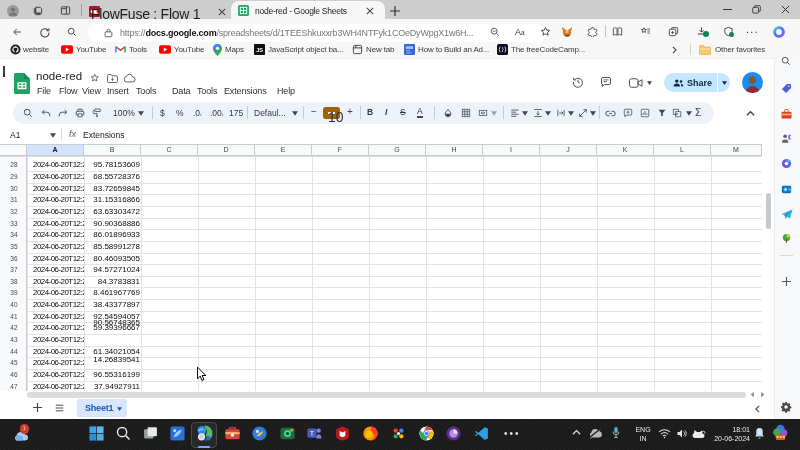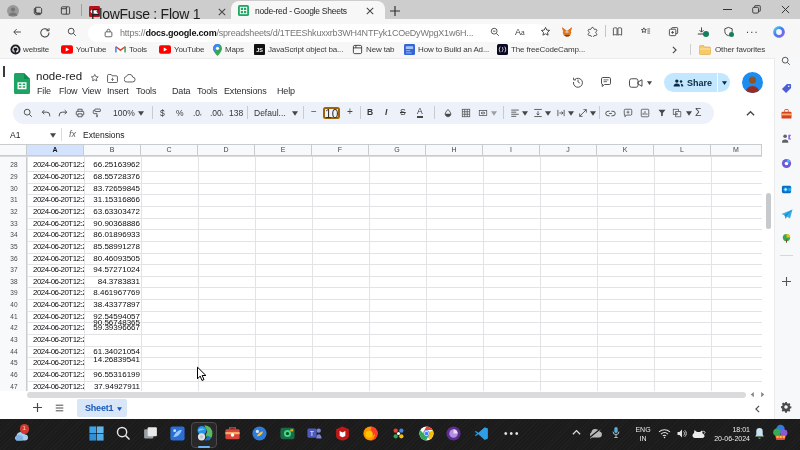--- a/index.html
+++ b/index.html
@@ -287,29 +287,29 @@
   </svg>
 <div class="a tt" style="left:113px;top:107.5px">100%</div>
 <svg class="a" style="left:138px;top:111px" width="6" height="5" viewBox="0 0 8 6">
     <path d="M0 0h8L4 6z" fill="#444746"></path>
   </svg>
 <div class="tsep" style="left:152px"></div>
 <div class="a tt" style="left:160px;top:107.5px">$</div>
 <div class="a tt" style="left:176px;top:107.5px">%</div>
 <div class="a tt" style="left:193px;top:107.5px">.0<span style="font-size:5px">‹</span></div>
 <div class="a tt" style="left:210px;top:107.5px">.00<span style="font-size:5px">›</span></div>
-<div class="a tt" style="left:229px;top:107.5px">138</div>
+<div class="a tt" style="left:229px;top:107.5px">175</div>
 <div class="tsep" style="left:247px"></div>
 <div class="a tt" style="left:254px;top:107.5px">Defaul...</div>
 <svg class="a" style="left:292px;top:111px" width="6" height="5" viewBox="0 0 8 6">
     <path d="M0 0h8L4 6z" fill="#444746"></path>
   </svg>
 <div class="tsep" style="left:303px"></div>
 <div class="a" style="left:311px;top:106px;font-size:10px;color:#444746">−</div>
-<div class="a" style="left:323px;top:106.5px;width:17px;height:12px;border:2px solid #a16207;border-radius:2.5px;font-size:12px;color:#333;text-align:center;line-height:10.5px">10</div>
+<div class="a" style="left:323px;top:106.5px;width:17px;height:12px;border:5px solid #a16207;border-radius:2.5px;font-size:14px;color:#333;text-align:center;line-height:10.5px">10</div>
 <div class="a" style="left:347px;top:106px;font-size:10px;color:#444746">+</div>
 <div class="tsep" style="left:360px"></div>
 <div class="a tt" style="left:367px;top:107px;font-weight:bold">B</div>
 <div class="a tt" style="left:385px;top:107px;font-style:italic;font-weight:bold">I</div>
 <div class="a tt" style="left:400px;top:107px;text-decoration:line-through">S</div>
 <div class="a tt" style="left:417px;top:106.5px;line-height:9px;border-bottom:2px solid #444746">A</div>
 <div class="tsep" style="left:434px"></div>
 <svg class="a" style="left:443px;top:108px" width="10" height="10" viewBox="0 0 24 24">
     <path d="M12 3.5 6.8 9.8a6.8 6.8 0 1 0 10.4 0z" fill="none" stroke="#444746" stroke-width="2"></path>
     <path d="M5.5 14h13a6.5 6.5 0 0 1-13 0z" fill="#444746"></path>
@@ -413,21 +413,21 @@
 <div class="vl" style="left:369.0px;top:156.5px;height:234.5px"></div>
 <div class="vl" style="left:426.0px;top:156.5px;height:234.5px"></div>
 <div class="vl" style="left:483.0px;top:156.5px;height:234.5px"></div>
 <div class="vl" style="left:540.0px;top:156.5px;height:234.5px"></div>
 <div class="vl" style="left:597.0px;top:156.5px;height:234.5px"></div>
 <div class="vl" style="left:654.0px;top:156.5px;height:234.5px"></div>
 <div class="vl" style="left:711.0px;top:156.5px;height:234.5px"></div>
 <div class="hl" style="top:170.95px"></div>
 <div class="rn" style="top:159.30px;height:11.65px;line-height:11.65px">28</div>
 <div class="ca" style="top:159.30px;height:11.65px;line-height:11.65px">2024-06-20T12:2</div>
-<div class="cb" style="top:159.30px;height:11.65px;line-height:11.65px">66.25163962</div>
+<div class="cb" style="top:159.30px;height:11.65px;line-height:11.65px">95.78153609</div>
 <div class="hl" style="top:182.60px"></div>
 <div class="rn" style="top:170.95px;height:11.65px;line-height:11.65px">29</div>
 <div class="ca" style="top:170.95px;height:11.65px;line-height:11.65px">2024-06-20T12:2</div>
 <div class="cb" style="top:170.95px;height:11.65px;line-height:11.65px">68.55728376</div>
 <div class="hl" style="top:194.25px"></div>
 <div class="rn" style="top:182.60px;height:11.65px;line-height:11.65px">30</div>
 <div class="ca" style="top:182.60px;height:11.65px;line-height:11.65px">2024-06-20T12:2</div>
 <div class="cb" style="top:182.60px;height:11.65px;line-height:11.65px">83.72659845</div>
 <div class="hl" style="top:205.90px"></div>
 <div class="rn" style="top:194.25px;height:11.65px;line-height:11.65px">31</div>

